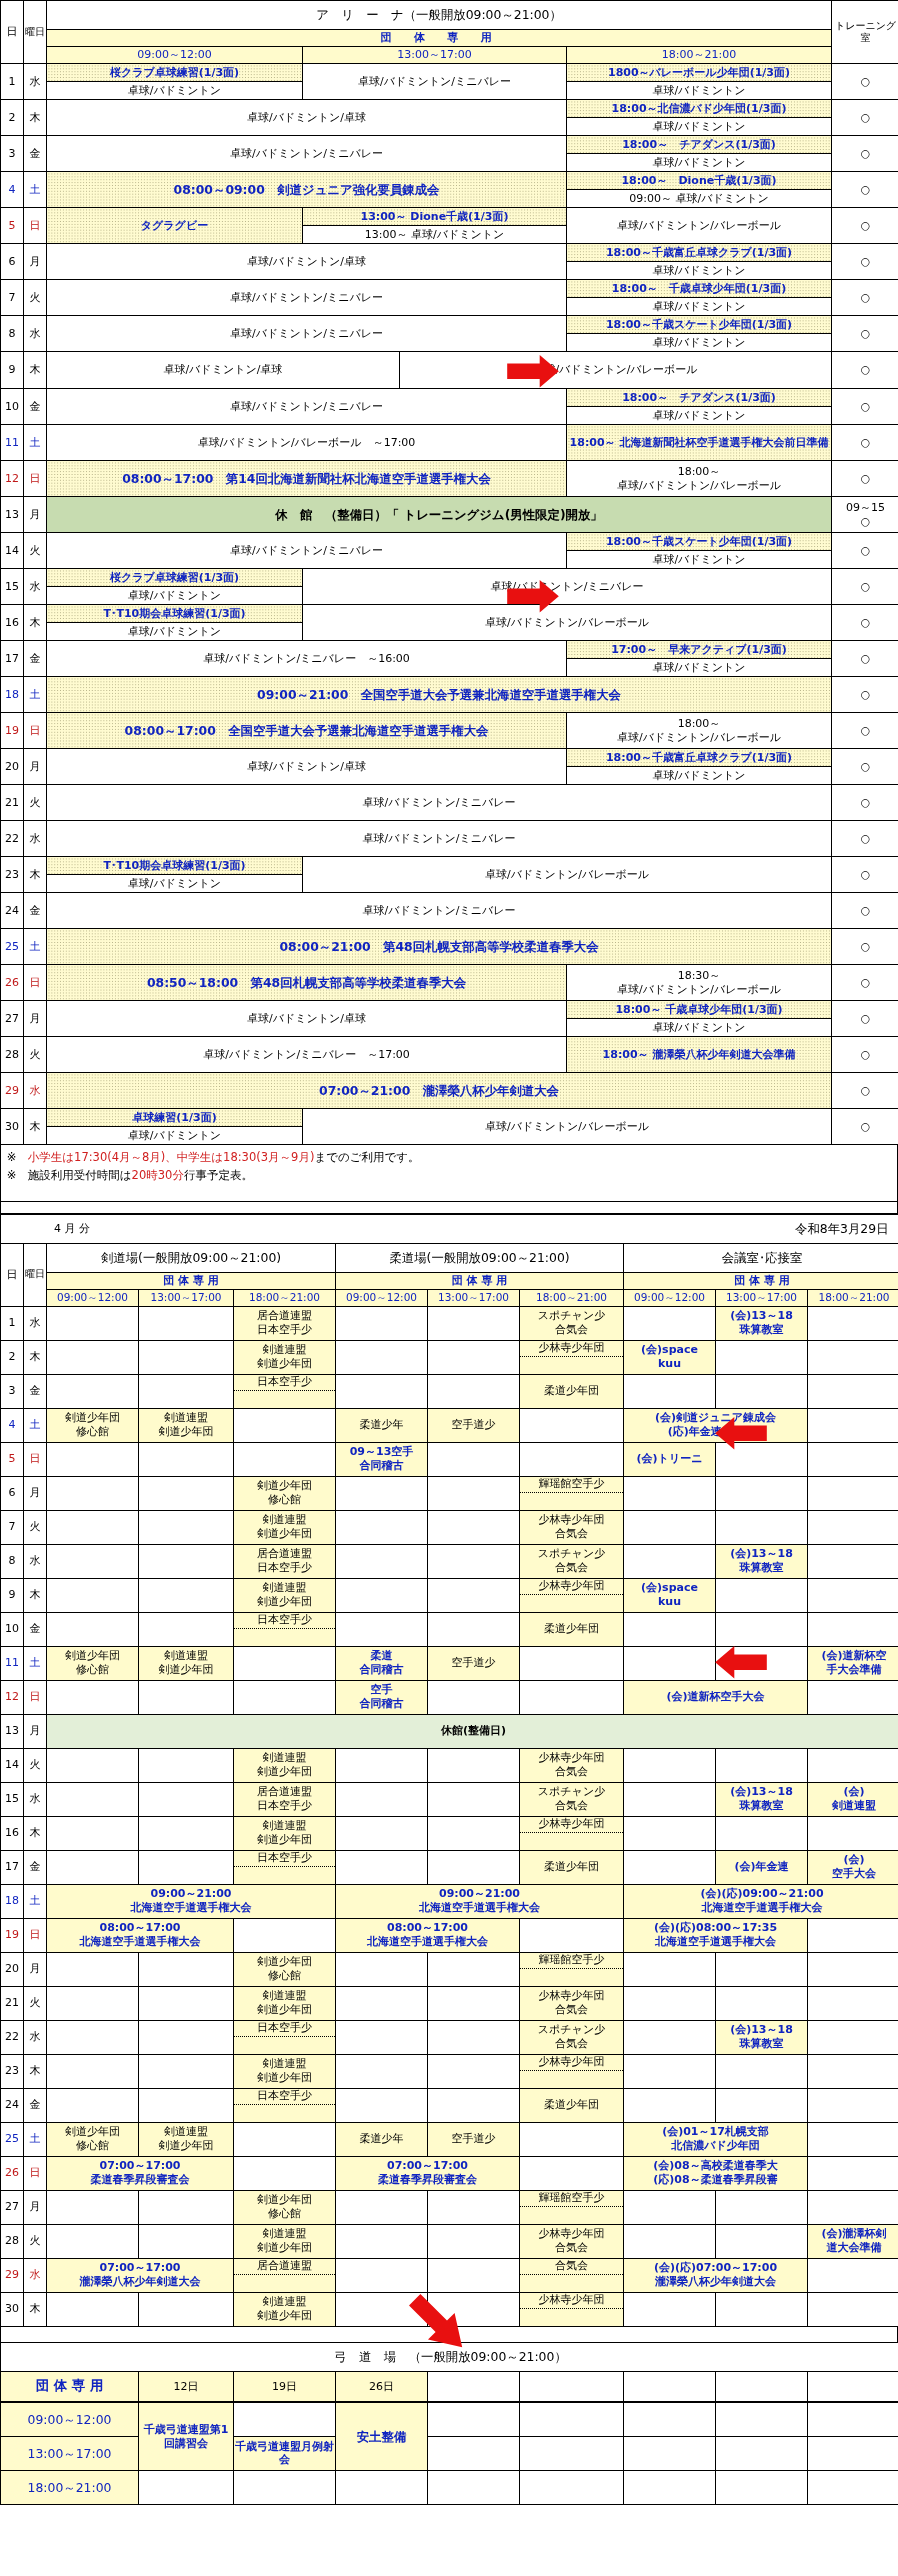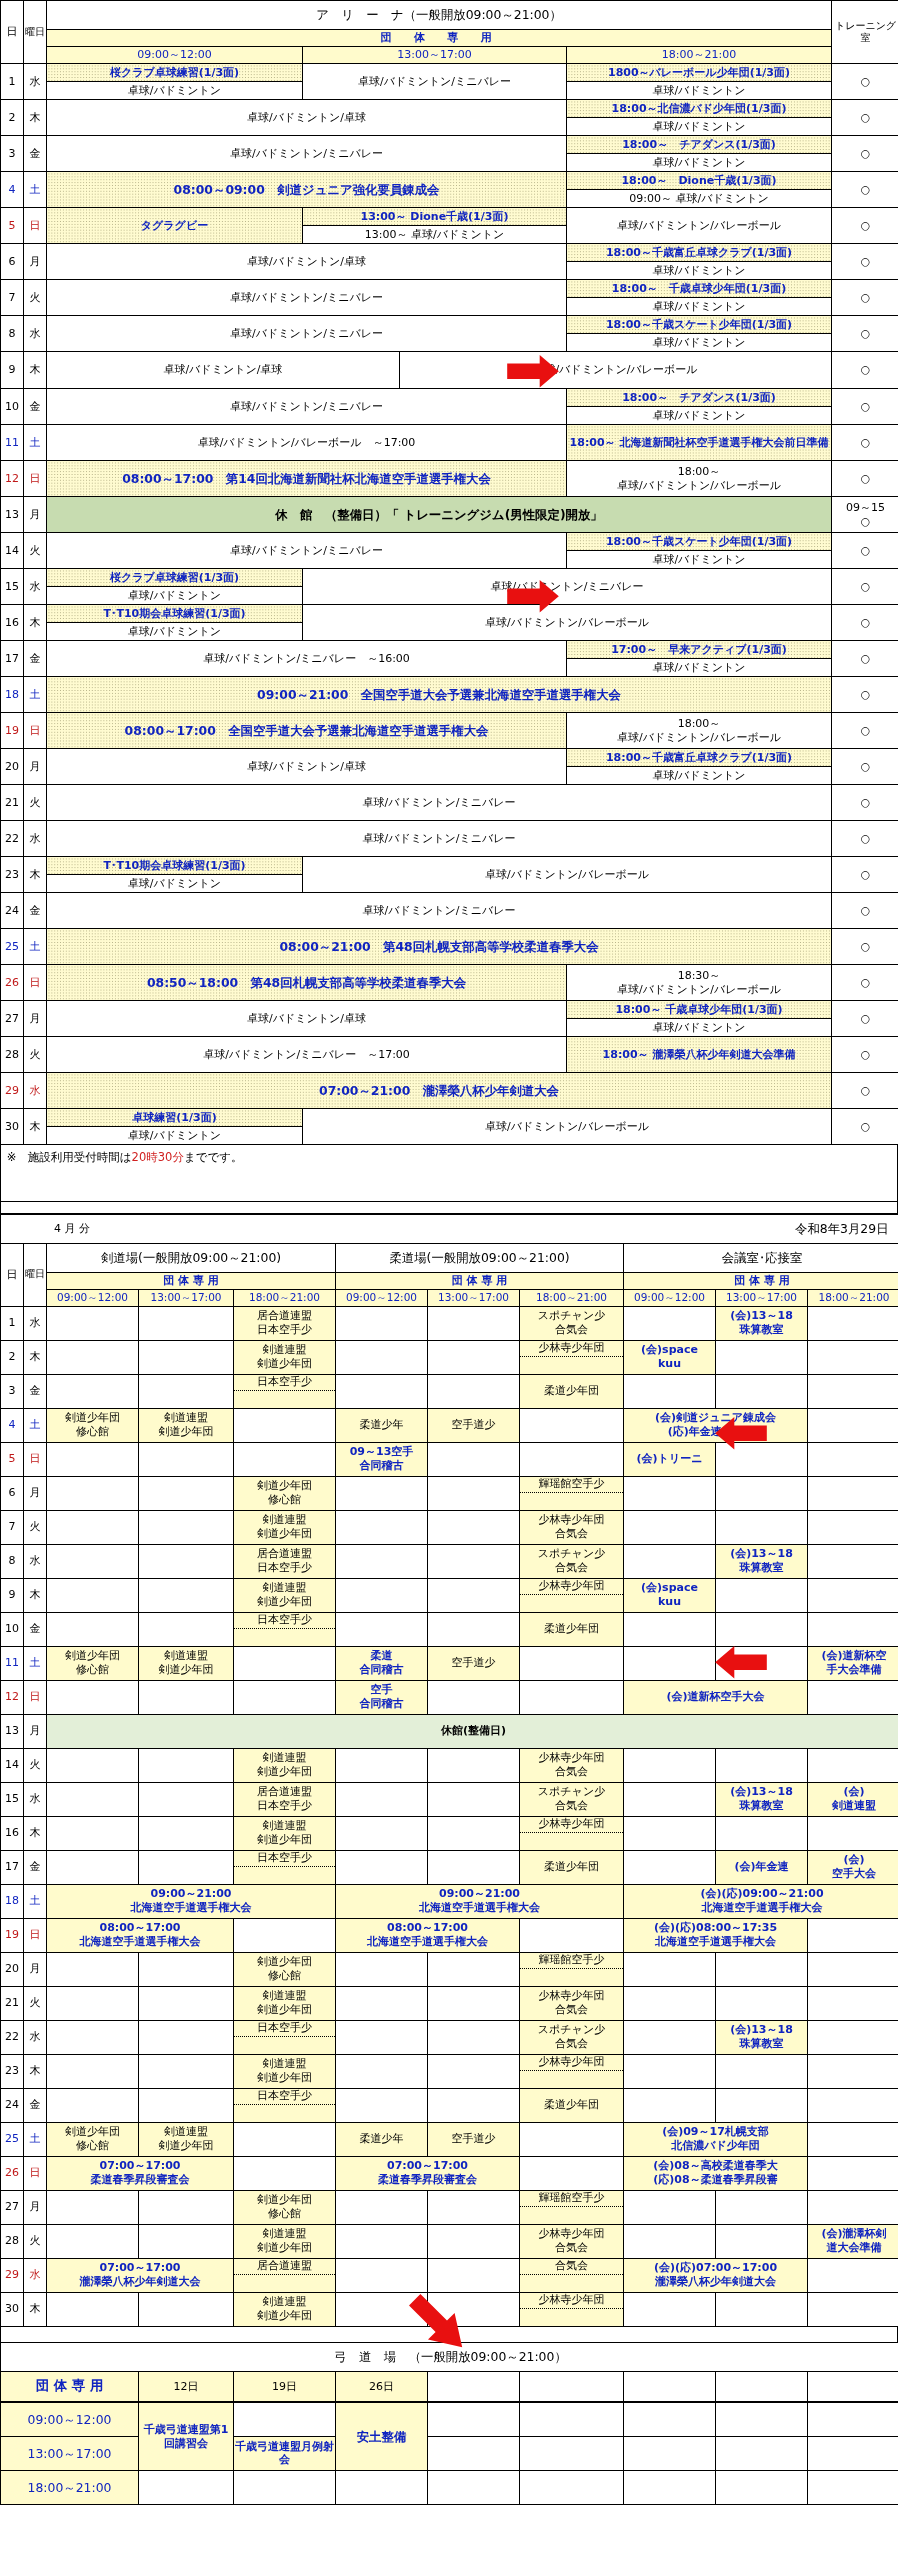--- a/index.html
+++ b/index.html
@@ -330,21 +330,22 @@
           <td colspan="2" rowspan="2">卓球/バドミントン/バレーボール</td>
           <td rowspan="2"><span>○</span></td>
         </tr>
         <tr style="height:18px">
           <td>卓球/バドミントン</td>
         </tr>
       </tbody>
   </table>
 
   <div class="notes">
-    <div><span>※</span>　<span>施設利用受付時間は</span><span class="r">20時30分</span><span>までです。</span></div>
+    <div><span>※</span>　<span class="r">小学生は17:30(4月～8月)、中学生は18:30(3月～9月)</span><span>までのご利用です。</span></div>
+    <div><span>※</span>　<span>施設利用受付時間は</span><span class="r">20時30分</span><span>行事予定表。</span></div>
   </div>
   <div class="gap" style="height:11.5px;border-bottom:1px solid #000"></div>
 
   <table id="second">
     <colgroup>
         <col style="width:23px">
         <col style="width:23px">
         <col style="width:92px">
         <col style="width:95px">
         <col style="width:102px">
@@ -737,21 +738,21 @@
         </tr>
         <tr style="height:34px">
           <td class="sat">25</td>
           <td class="sat">土</td>
           <td class="y "><span>剣道少年団</span><br><span>修心館</span></td>
           <td class="y "><span>剣道連盟</span><br><span>剣道少年団</span></td>
           <td></td>
           <td class="y "><span>柔道少年</span></td>
           <td class="y "><span>空手道少</span></td>
           <td></td>
-          <td colspan="2" class="y bb"><span>(会)09～17札幌支部</span><br><span>北信濃バド少年団</span></td>
+          <td colspan="2" class="y bb"><span>(会)01～17札幌支部</span><br><span>北信濃バド少年団</span></td>
           <td></td>
         </tr>
         <tr style="height:34px">
           <td class="sun">26</td>
           <td class="sun">日</td>
           <td colspan="2" class="y bb"><span>07:00～17:00</span><br><span>柔道春季昇段審査会</span></td>
           <td></td>
           <td colspan="2" class="y bb"><span>07:00～17:00</span><br><span>柔道春季昇段審査会</span></td>
           <td></td>
           <td colspan="2" class="y bb"><span>(会)08～高校柔道春季大</span><br><span>(応)08～柔道春季昇段審</span></td>

